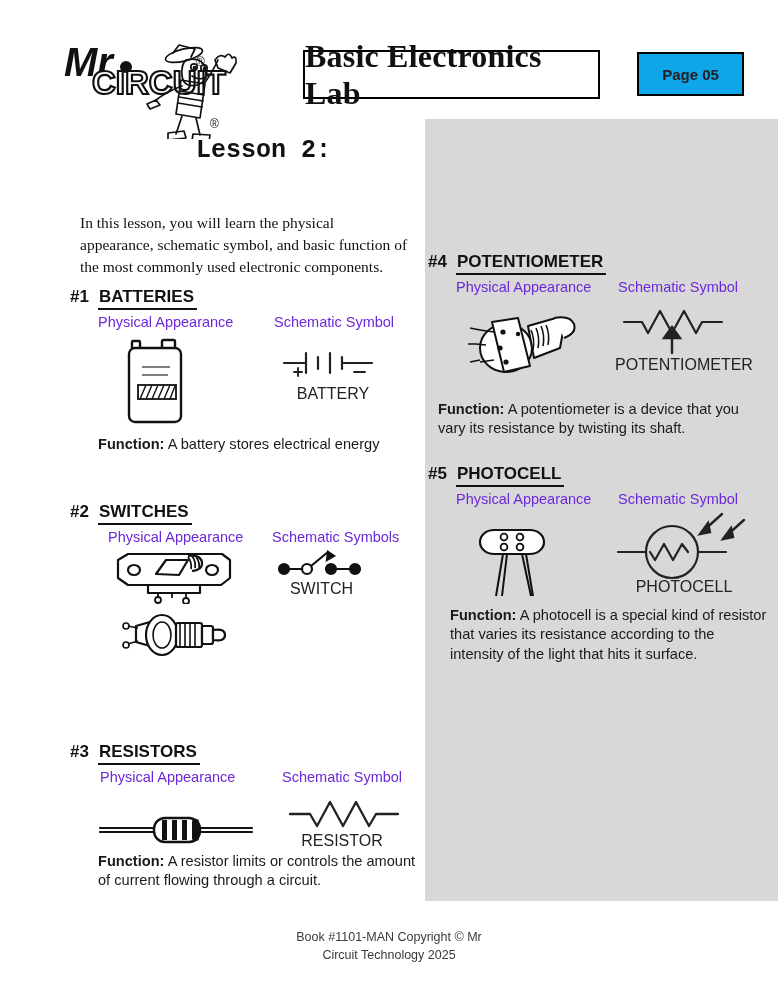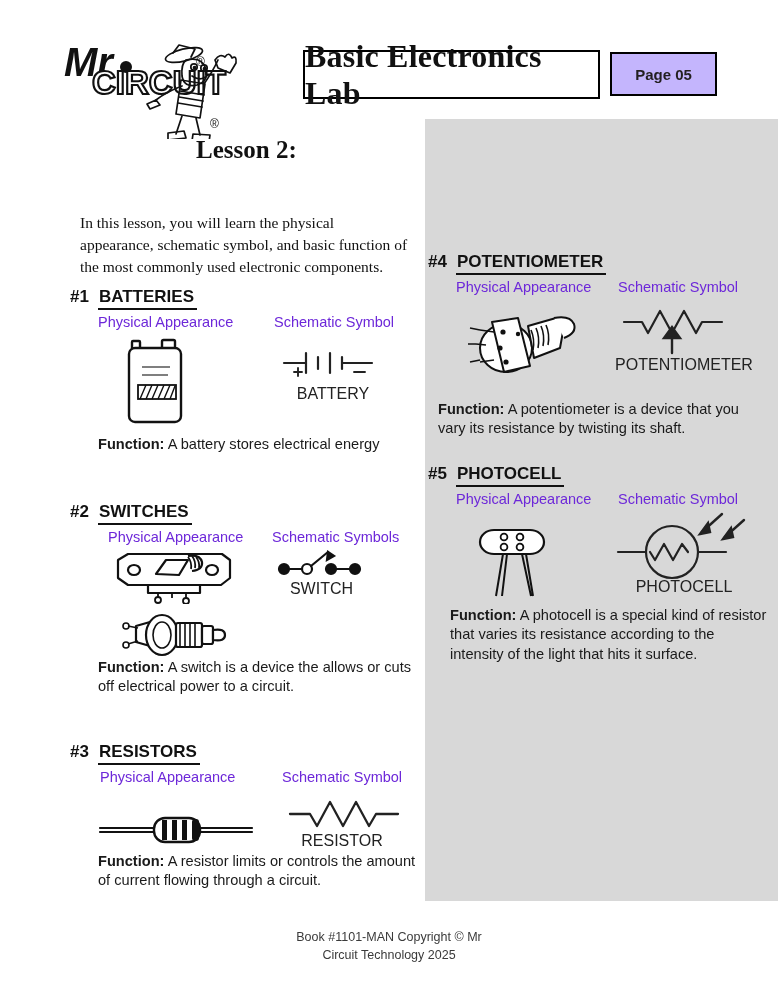--- a/index.html
+++ b/index.html
@@ -52,41 +52,41 @@
   }
   .title-box .t {
     font-family: "Liberation Serif", serif;
     font-weight: bold;
     font-size: 32px;
     letter-spacing: .2px;
     color: #111;
   }
   .page-box {
     position: absolute;
-    left: 610px;
+    left: 637px;
     top: 52px;
     width: 103px;
     height: 40px;
     border: 2.5px solid #000;
-    background: #c4b5fd;
+    background: #0ea5e9;
     display: flex;
     align-items: center;
     justify-content: center;
   }
   .page-box .t {
     font-family: "Liberation Sans", sans-serif;
     font-weight: bold;
     font-size: 15px;
   }
   
   .lesson-title {
     position: absolute;
     left: 196px;
     top: 136px;
-    font-family: Liberation Serif, serif;
+    font-family: Liberation Mono, monospace;
     font-weight: bold;
     font-size: 25px;
     color: #111;
   }
   .lesson-sub {
     position: absolute;
     left: 80px;
     top: 180px;
     font-family: "Liberation Serif", serif;
     font-weight: bold;
@@ -318,24 +318,20 @@
           <path d="M62 11 v24 M67 11 v24 M72 11 v24 M77 11 v24"></path>
           <path d="M10 14 l10 2 M10 32 l10 -3"></path>
           <circle cx="8" cy="14" r="3"></circle>
           <circle cx="8" cy="33" r="3"></circle>
           <ellipse cx="44" cy="23" rx="9" ry="13"></ellipse>
         </g>
       </svg>
     </div>
 
 
-    <div class="func" style="position:absolute; left:28px; top:156px; width:330px;">
-      <b>Function:</b>
-      <span>A switch is a device the allows or cuts off electrical power to a circuit.</span>
-    </div>
   </div>
 
   <div class="section" style="left:70px; top:742px; width:350px;">
     <div class="sec-head">
       <span class="sec-num">#3</span>
       <span class="sec-name">RESISTORS</span>
     </div>
     <div class="col-labels">
       <span class="col-label" style="left:30px;">Physical Appearance</span>
       <span class="col-label" style="left:212px;">Schematic Symbol</span>

